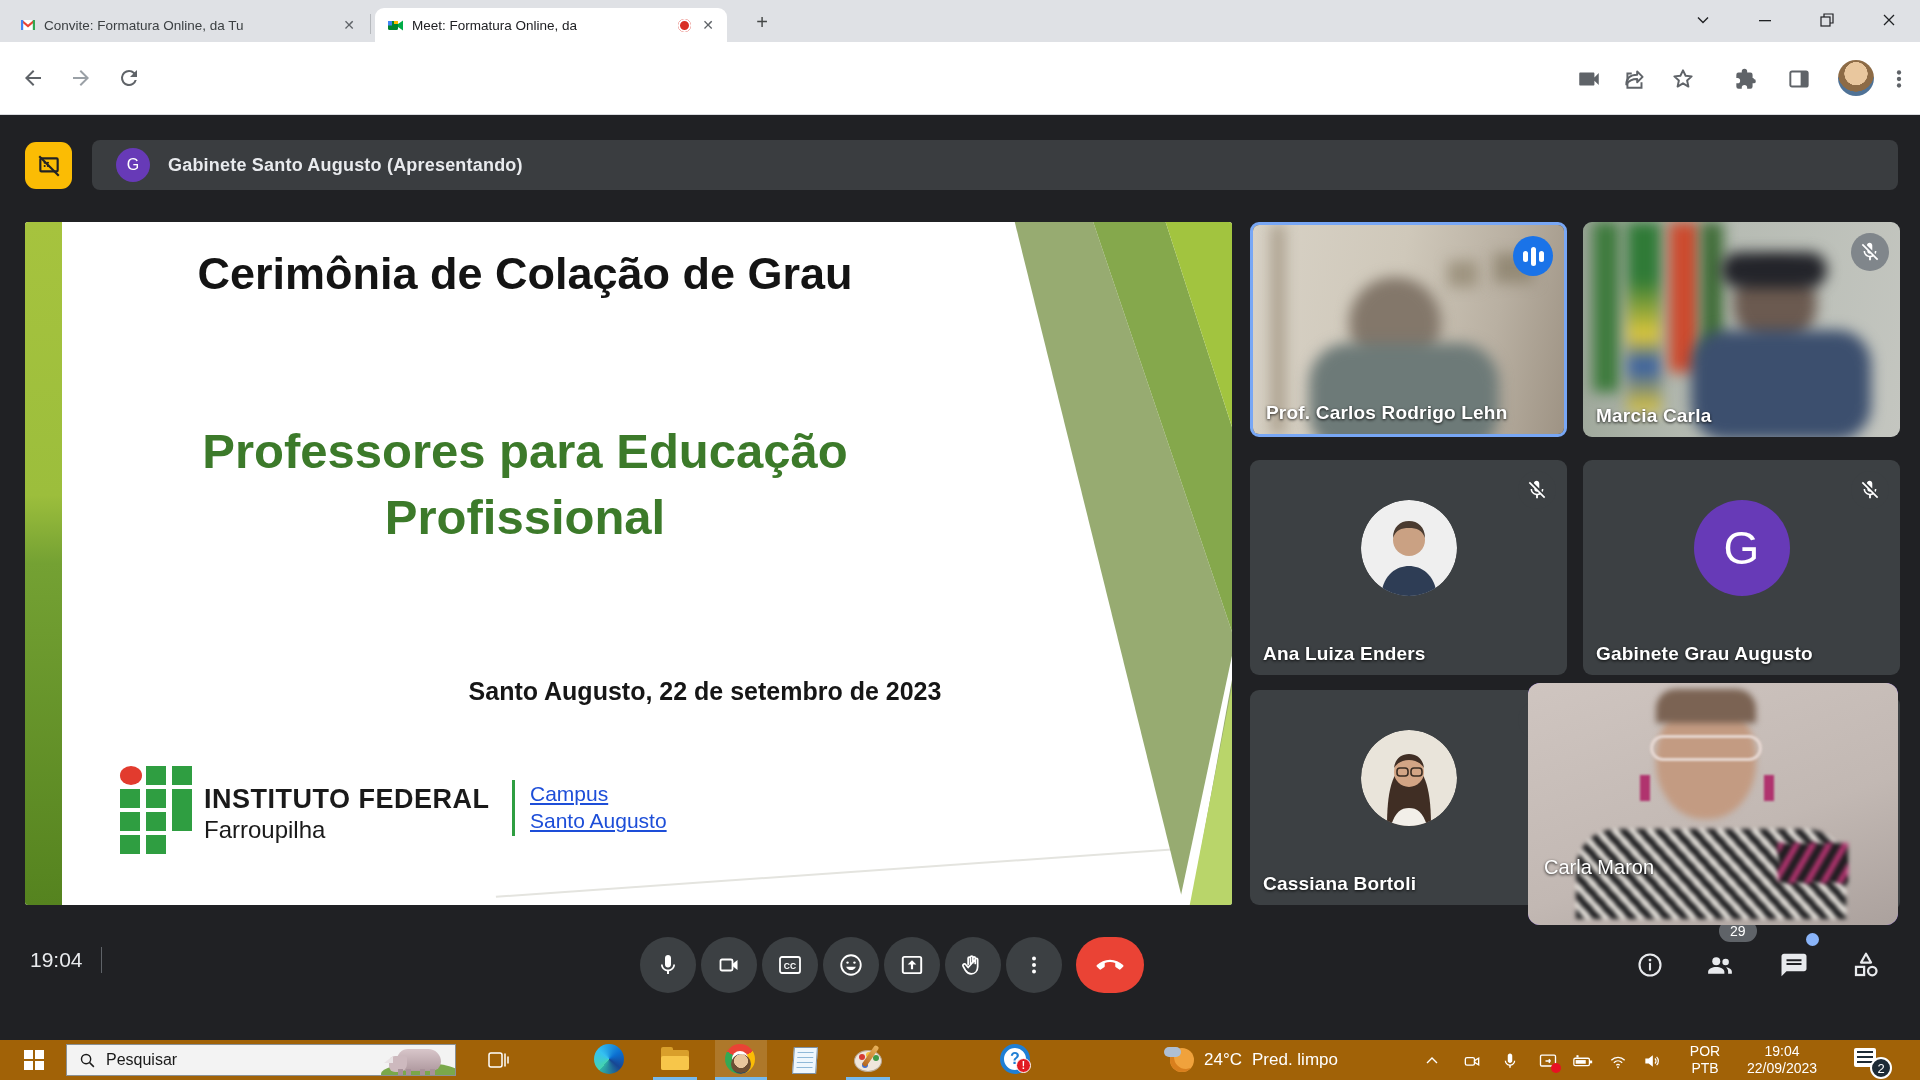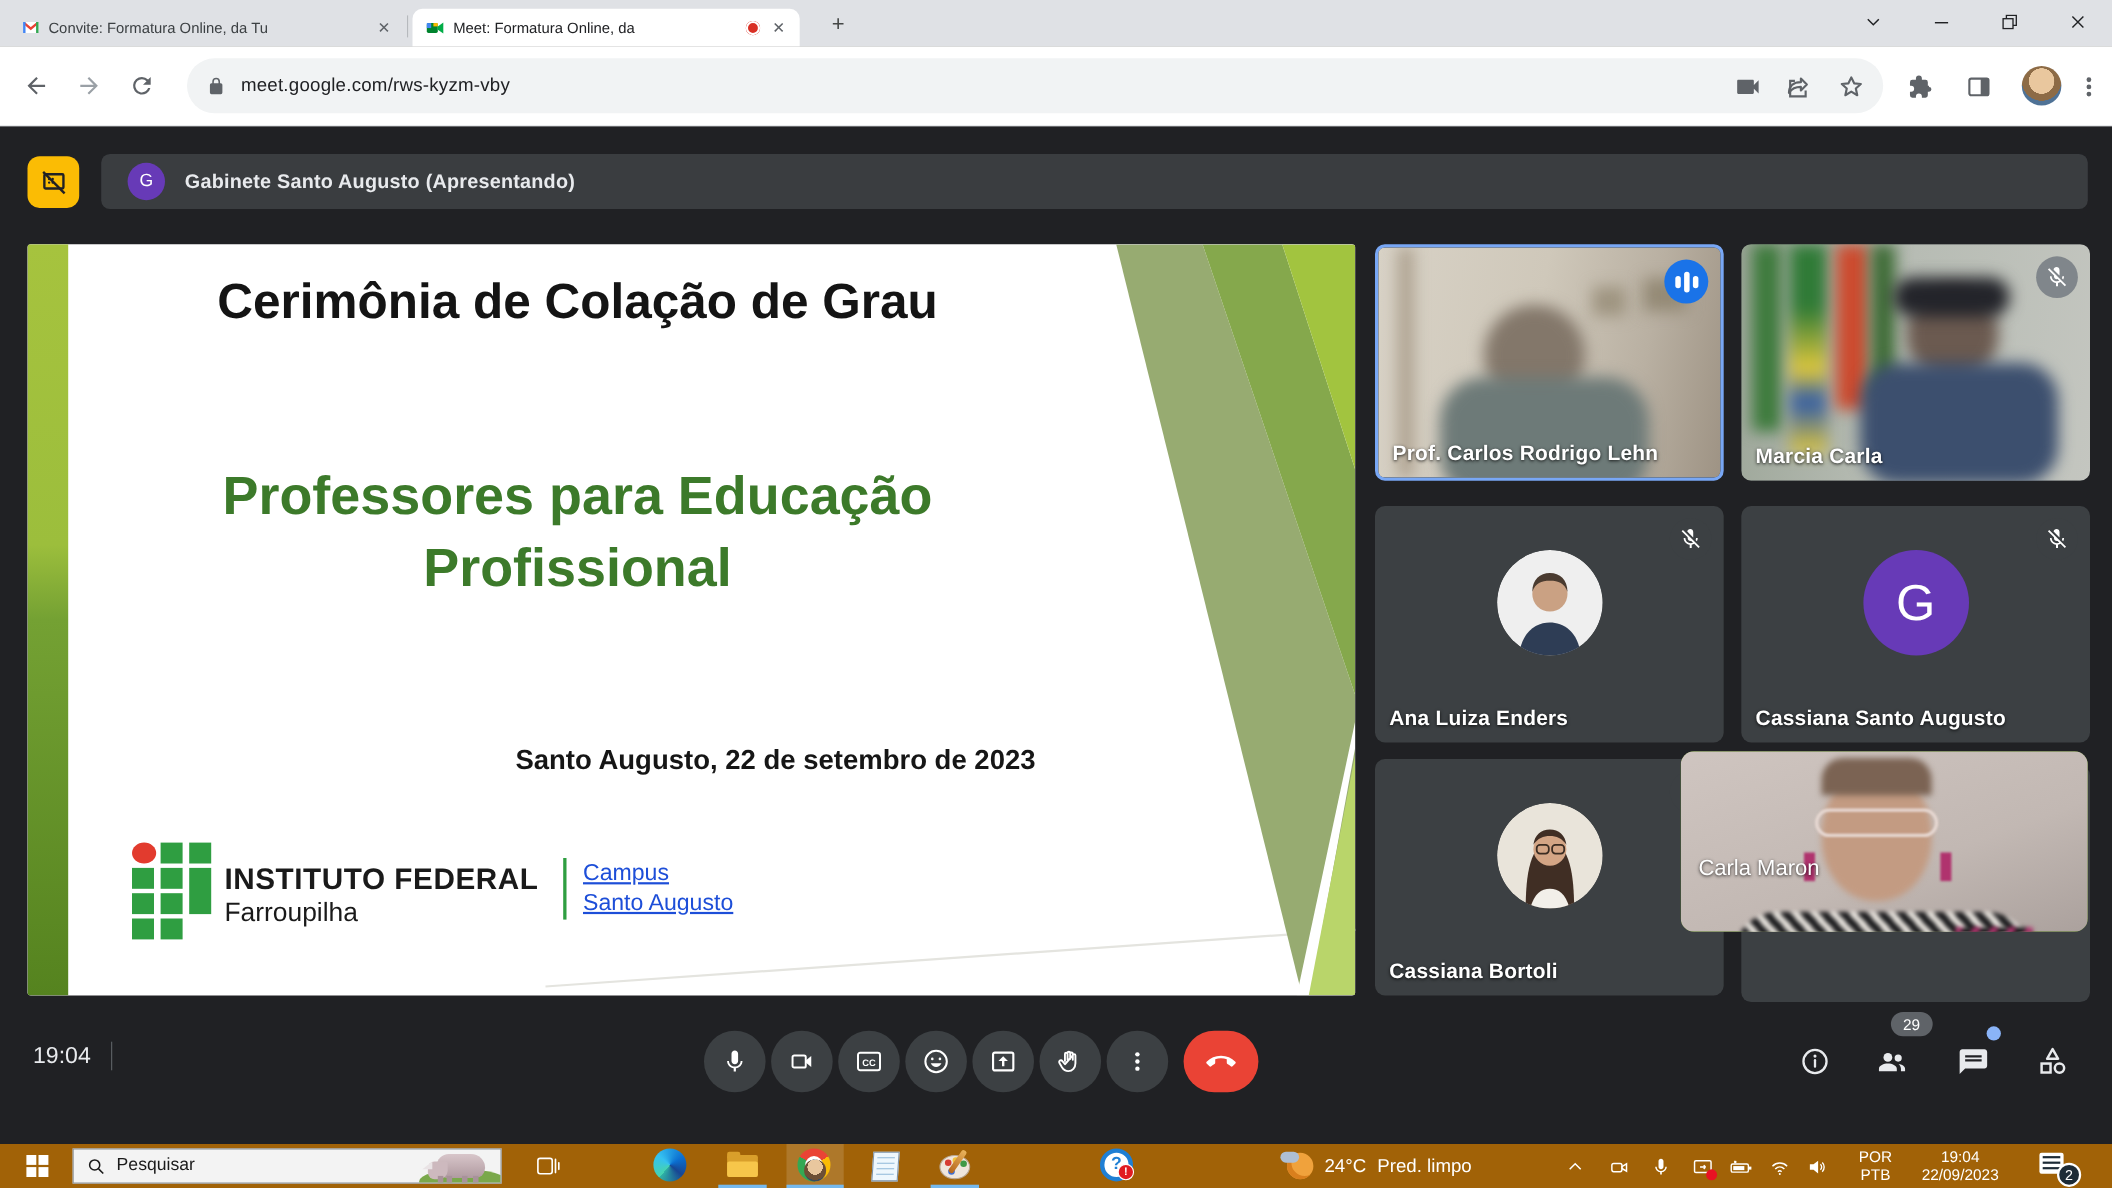--- a/index.html
+++ b/index.html
@@ -70,21 +70,21 @@
   .speakbadge { position:absolute; top:11px; right:11px; width:40px; height:40px; border-radius:50%; background:#1a73e8; display:flex; align-items:center; justify-content:center; gap:3px; }
   .eqbar { width:5px; border-radius:3px; background:#fff; }
   .avatar-circle { position:absolute; left:50%; top:88px; transform:translate(-50%,-50%) ; width:96px; height:96px; border-radius:50%; overflow:hidden; }
   .ltr-avatar { background:#673ab7; color:#fff; font-size:46px; display:flex; align-items:center; justify-content:center; font-weight:400; }
 
   
   .vid-carlos { position:absolute; inset:0; background:linear-gradient(100deg,#d8d2c6 0%,#cfc8ba 45%,#b9b0a2 75%,#9e9384 100%); }
   .blurblob { position:absolute; filter:blur(7px); }
   .vid-marcia { position:absolute; inset:0; background:linear-gradient(100deg,#9aa496 0%,#b7bcb4 45%,#c4c6c0 100%); }
   .vid-carla { position:absolute; inset:0; background:linear-gradient(160deg,#cfc5c0 0%,#c2b8b3 60%,#aba19d 100%); }
-  .floating-tile { position:absolute; left:1528px; top:568px; width:370px; height:164px; border-radius:12px; overflow:hidden; background:#4d7c0f; z-index:5; }
+  .floating-tile { position:absolute; left:1528px; top:568px; width:370px; height:242px; border-radius:12px; overflow:hidden; background:#8b5cf6; z-index:5; }
   .floating-tile .name { position:absolute; left:16px; bottom:46px; color:#fff; font-size:20px; font-weight:500; text-shadow:0 1px 3px rgba(0,0,0,.85); }
 
   
   .mbar-left { position:absolute; left:30px; top:832px; display:flex; align-items:center; color:#e8eaed; }
   .mbar-time { font-size:21px; }
   .mbar-sep { width:1px; height:26px; background:#5f6368; margin:0 18px; }
   .mbar-name { font-size:21px; font-weight:500; max-width:410px; white-space:nowrap; overflow:hidden; }
   .cbtn { position:absolute; top:822px; width:56px; height:56px; border-radius:50%; background:#3c4043; display:flex; align-items:center; justify-content:center; }
   .endcall { position:absolute; top:822px; left:1076px; width:68px; height:56px; border-radius:28px; background:#ea4335; display:flex; align-items:center; justify-content:center; }
   .ricon { position:absolute; top:830px; width:40px; height:40px; display:flex; align-items:center; justify-content:center; }
@@ -203,28 +203,20 @@
   <div class="navbtn" style="left:58px">
     <svg width="24" height="24" viewBox="0 0 24 24" fill="#9aa0a6">
         <path d="M4 13h12.2l-5.6 5.6L12 20l8-8-8-8-1.4 1.4L16.2 11H4v2z"></path>
       </svg>
   </div>
   <div class="navbtn" style="left:106px">
     <svg width="24" height="24" viewBox="0 0 24 24" fill="#5f6368">
         <path d="M17.65 6.35A7.95 7.95 0 0 0 12 4a8 8 0 1 0 7.73 10h-2.08A6 6 0 1 1 12 6c1.66 0 3.14.69 4.22 1.78L13 11h7V4l-2.35 2.35z"></path>
       </svg>
   </div>
-  <div class="omnibox">
-    <span style="margin-left:18px">
-      <svg width="17" height="17" viewBox="0 0 24 24" fill="#5f6368">
-          <path d="M18 8h-1V6A5 5 0 0 0 7 6v2H6a2 2 0 0 0-2 2v10a2 2 0 0 0 2 2h12a2 2 0 0 0 2-2V10a2 2 0 0 0-2-2zM9 6a3 3 0 0 1 6 0v2H9V6z"></path>
-        </svg>
-    </span>
-    <span class="url">meet.google.com/rws-kyzm-vby</span>
-  </div>
   <div class="obicon" style="left:1576px">
     <svg width="26" height="26" viewBox="0 0 24 24" fill="#5f6368">
         <path d="M17 10.5V7c0-.55-.45-1-1-1H4c-.55 0-1 .45-1 1v10c0 .55.45 1 1 1h12c.55 0 1-.45 1-1v-3.5l4 4v-11l-4 4z"></path>
       </svg>
   </div>
   <div class="obicon" style="left:1622px">
     <svg width="26" height="26" viewBox="0 0 24 24" fill="none" stroke="#5f6368" stroke-width="1.8">
         <path d="M14 5l5 5-5 5v-3c-5 0-8 2-10 5 0-6 4-9 10-9V5z" stroke-linejoin="round"></path>
         <path d="M9 7H5v13h13v-5"></path>
       </svg>
@@ -360,21 +352,21 @@
     <div class="name">Ana Luiza Enders</div>
   </div>
 
   <div class="tile" style="left:1583px;top:345px">
     <div class="avatar-circle ltr-avatar">G</div>
     <div class="micoff">
       <svg width="22" height="22" viewBox="0 0 24 24" fill="#fff">
           <path d="M19 11h-1.7c0 .7-.2 1.4-.4 2l1.2 1.2c.6-1 .9-2 .9-3.2zm-4.5.2V5c0-1.7-1.3-3-3-3-1.5 0-2.7 1.1-2.9 2.5l5.9 5.9v-.2zM4.3 3L3 4.3l6 6V11c0 1.7 1.3 3 3 3 .2 0 .4 0 .6-.1l1.7 1.7c-.7.3-1.5.5-2.3.5-2.8 0-5.3-2.1-5.3-5.1H5c0 3.4 2.7 6.2 6 6.7V21h2v-3.3c.9-.1 1.8-.5 2.5-.9l4.2 4.2 1.3-1.3L4.3 3z"></path>
         </svg>
     </div>
-    <div class="name">Cassiana Santo Augusto</div>
+    <div class="name">Gabinete Grau Augusto</div>
   </div>
 
   <div class="tile" style="left:1250px;top:575px">
     <div class="avatar-circle">
       <svg width="96" height="96" viewBox="0 0 96 96">
           <circle cx="48" cy="48" r="48" fill="#e9e4da"></circle>
           <path d="M26 96c0-30 4-60 22-60s22 30 22 60z" fill="#402e24"></path>
           <circle cx="48" cy="42" r="15" fill="#d3a585"></circle>
           <path d="M33 38c1-9 7-14 15-14s14 5 15 14c-4-6-9-8-15-8s-11 2-15 8z" fill="#402e24"></path>
           <rect x="36" y="38" width="11" height="8" rx="3" fill="none" stroke="#3a2c22" stroke-width="1.6"></rect>

